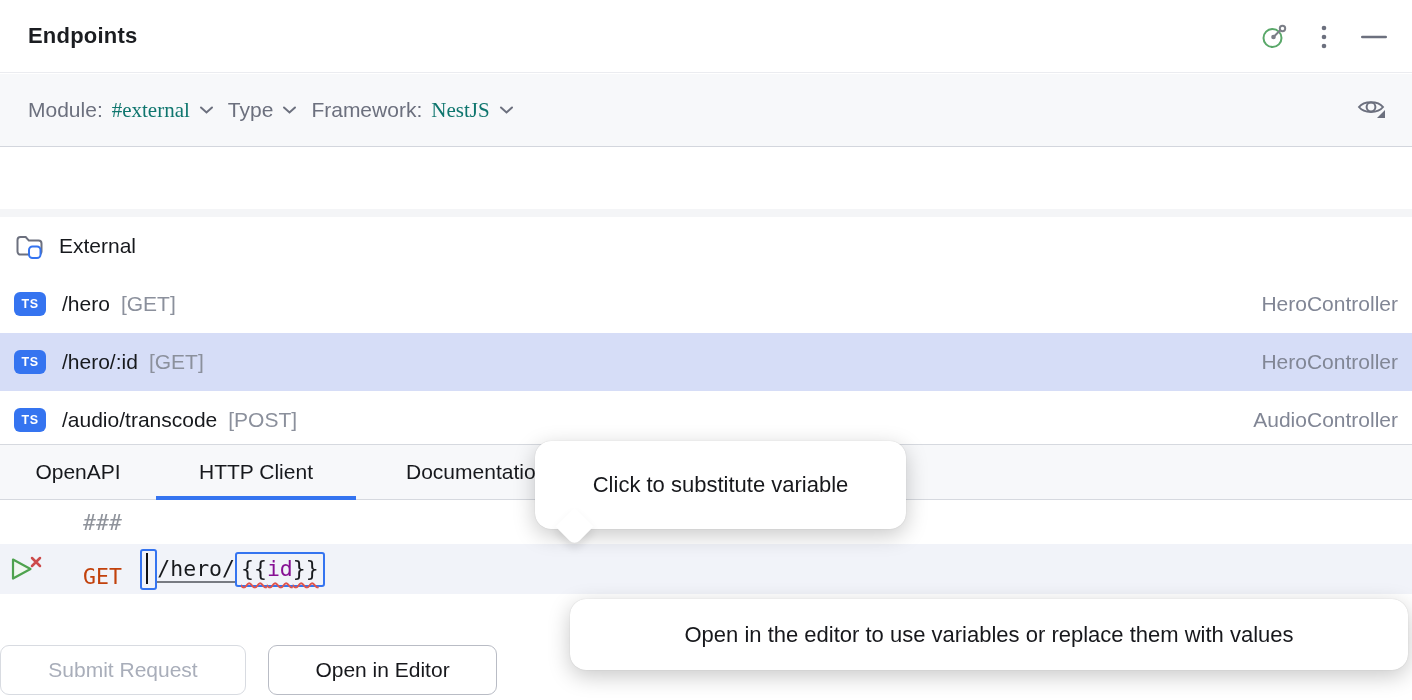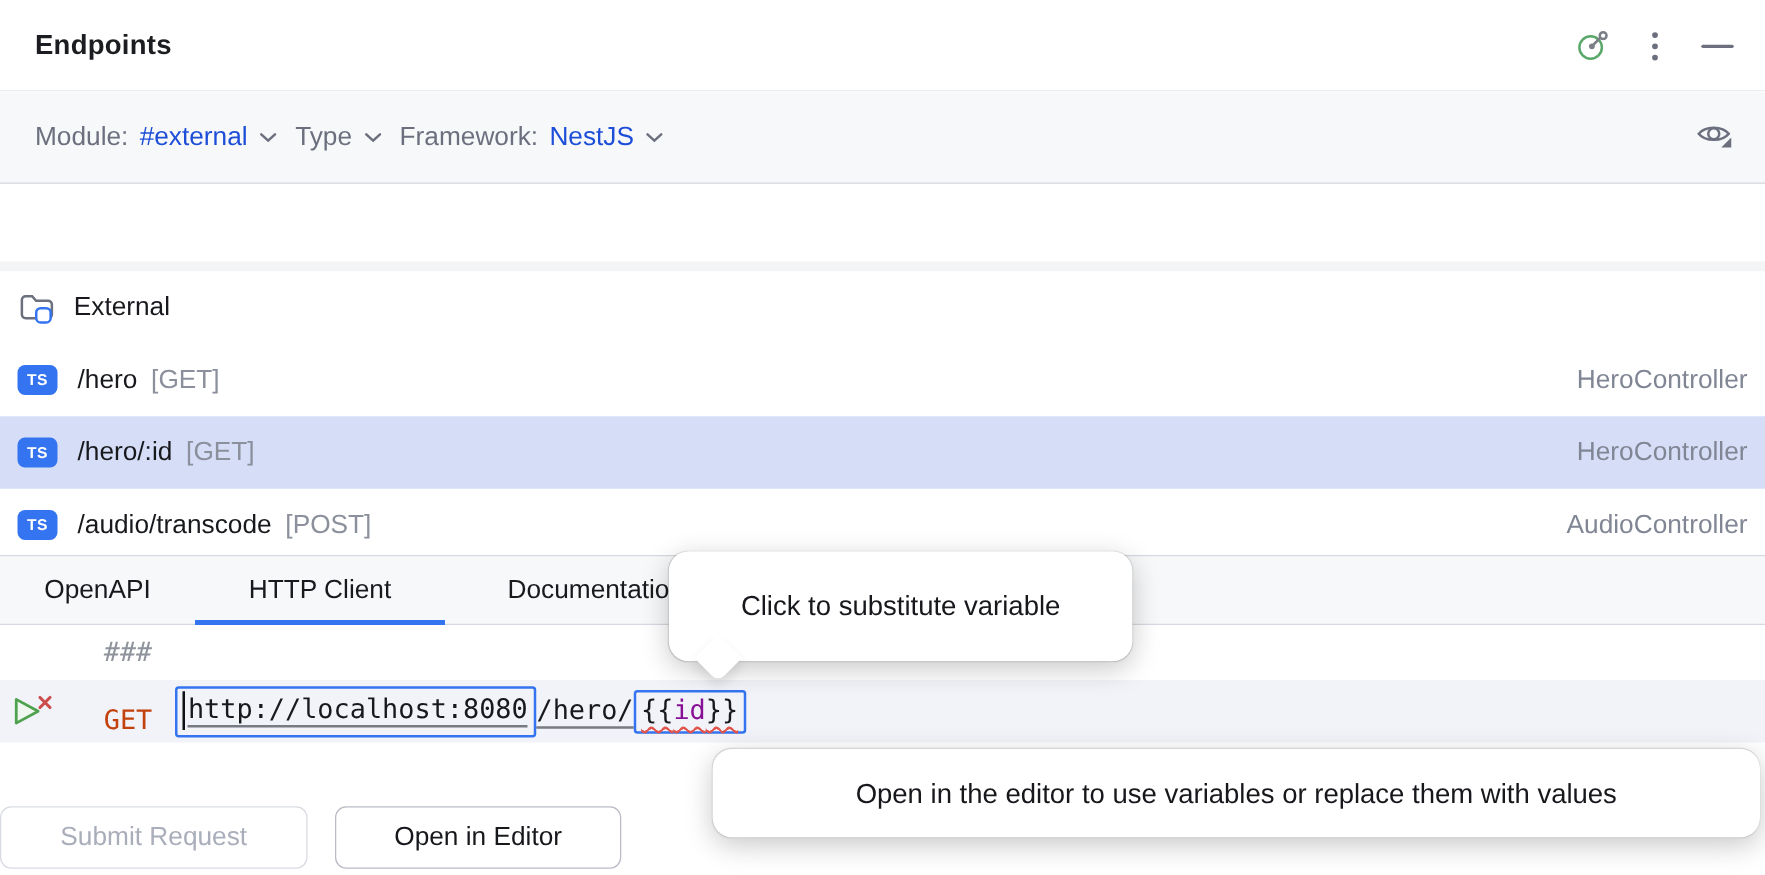--- a/index.html
+++ b/index.html
@@ -13,21 +13,21 @@
   .titlebar h1 { margin-left:28px; font-size:22px; font-weight:700; color:#1b1d21; letter-spacing:.2px; }
   .titlebar-icons { position:absolute; right:24px; top:0; height:73px; display:flex; align-items:center; gap:32px; }
   .icon-btn { display:flex; align-items:center; justify-content:center; cursor:default; }
 
   
   .filterbar { position:absolute; top:74px; left:0; right:0; height:73px; background:#f7f8fa;
                border-bottom:1px solid #d3d6dd; display:flex; align-items:center; padding-left:28px; gap:14px; }
   .filter { display:flex; align-items:center; gap:9px; background:none; border:none;
             font-family:inherit; font-size:21px; cursor:default; }
   .flabel { color:#6c707e; }
-  .fvalue { color:#1d4ed8; }
+  .fvalue { color:#0f766e;font-family:Liberation Serif, serif; }
   .filterbar .eye { position:absolute; right:22px; }
 
   
   .searchbar { position:absolute; top:147px; left:0; right:0; height:62px; background:#fff; }
   .searchbar .search-ic { position:absolute; left:14px; top:17px; }
   .searchbar input { position:absolute; left:58px; top:0; width:1300px; height:62px; border:none; outline:none;
                      font-family:inherit; font-size:21.5px; color:#17191d; background:transparent; }
   .searchbar .clear-ic { position:absolute; right:14px; top:19px; }
 
   
@@ -207,21 +207,20 @@
     <div class="code-line request-line">
       <span class="run-ic">
         <svg width="38" height="34" viewBox="0 0 38 34">
           <path d="M7 7.5 L24.5 17 L7 26.5 Z" fill="#F0F7F0" stroke="#4EA24E" stroke-width="2.2" stroke-linejoin="round"></path>
           <path d="M26 6 L34 14 M34 6 L26 14" stroke="#CC4B4B" stroke-width="2.5" stroke-linecap="round"></path>
         </svg>
       </span>
       <span class="method-kw">GET</span>
       <span class="codebox">
           <span class="caret"></span>
-          <span class="link">http://localhost:8080</span>
         </span>
         <span class="link">/hero/</span>
         <span class="codebox varbox">
           <span class="wavy"><span class="brace">{{</span><span class="varname">id</span><span class="brace">}}</span></span>
         </span>
     </div>
   </div>
 
   <button class="btn btn-submit">Submit Request</button>
   <button class="btn btn-open">Open in Editor</button>

